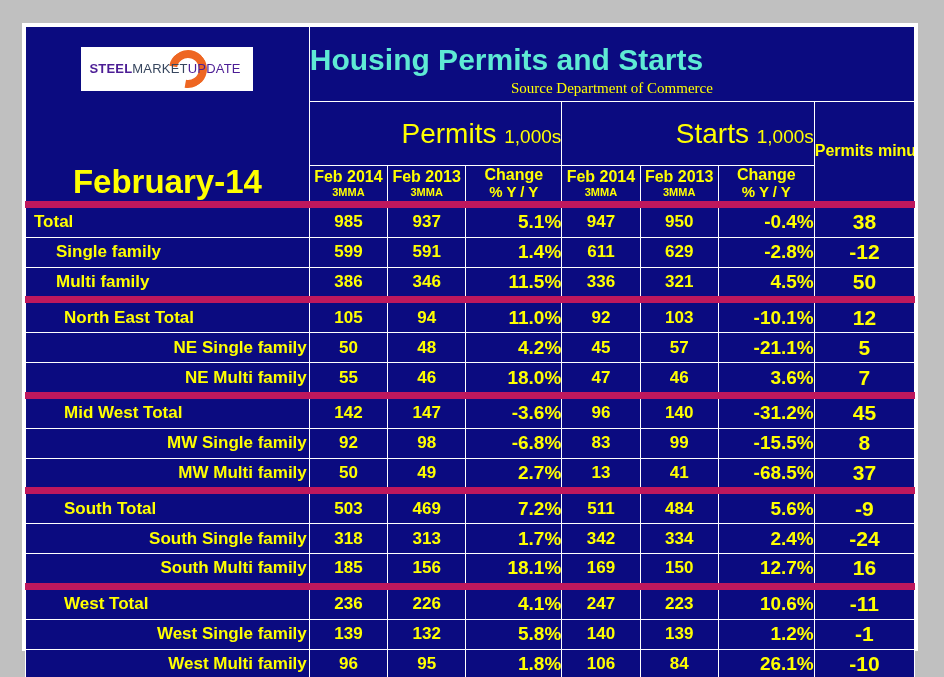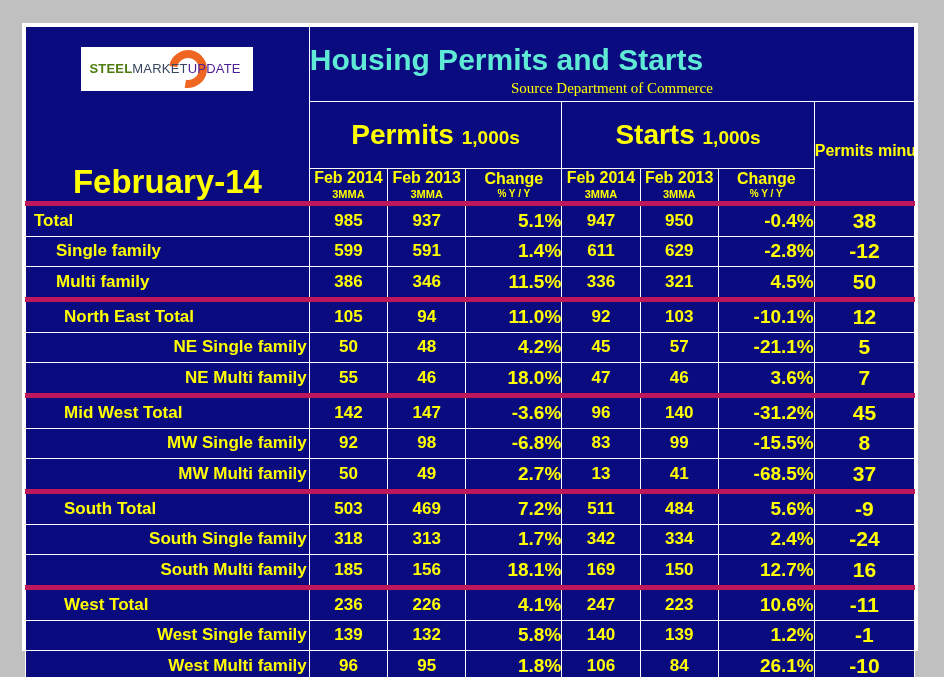--- a/index.html
+++ b/index.html
@@ -75,21 +75,21 @@
   }
   .logo-text {
     position: absolute;
     left: 8px;
     top: 14px;
     font-size: 13px;
     font-weight: bold;
     letter-spacing: 0.2px;
     white-space: nowrap;
   }
-  .lg-steel { color: #4d7c0f; font-weight: bold; }
+  .lg-steel { color: #4c1d95; font-weight: bold; }
   .lg-market { color: #37465e; font-weight: normal; }
   .lg-update { color: #4c1d95; font-weight: normal; }
 
   .month-label {
     font-size: 33px;
     font-weight: bold;
     color: #ffff00;
     text-align: center;
     padding-top: 72px;
   }
@@ -105,24 +105,24 @@
   .title-sub {
     text-align: center;
     font-size: 15px;
     color: #ffff00;
     font-family: Liberation Serif, serif;
     padding-top: 4px;
     padding-bottom: 4px;
   }
 
   .group-head {
-    text-align: center;
+    text-align: right;
     color: #ffff00;
     font-size: 28px;
-    font-weight: bold;
+    font-weight: normal;
     white-space: nowrap;
   }
   .group-head .units {
     font-size: 19px;
   }
 
   .pms-head {
     text-align: center;
     color: #ffff00;
     font-size: 16px;
@@ -140,26 +140,26 @@
     white-space: normal;
   }
   .sub-head .mma {
     display: block;
     font-size: 11px;
     font-weight: bold;
     line-height: 1.3;
   }
   .sub-head .chg2 {
     display: block;
-    font-size: 10px;
+    font-size: 15px;
   }
 
   
   tr.datarow td { height: 26px; }
-  tr.groupstart td { border-top: 5px solid #be185d; }
+  tr.groupstart td { border-top: 7px solid #be185d; }
 
   td.label {
     font-weight: bold;
     font-size: 17px;
     color: #ffff00;
     padding-left: 8px;
     padding-right: 2px;
   }
   td.label.lvl0 { text-align: left; padding-left: 8px; }
   td.label.lvl1 { text-align: left; padding-left: 30px; }

